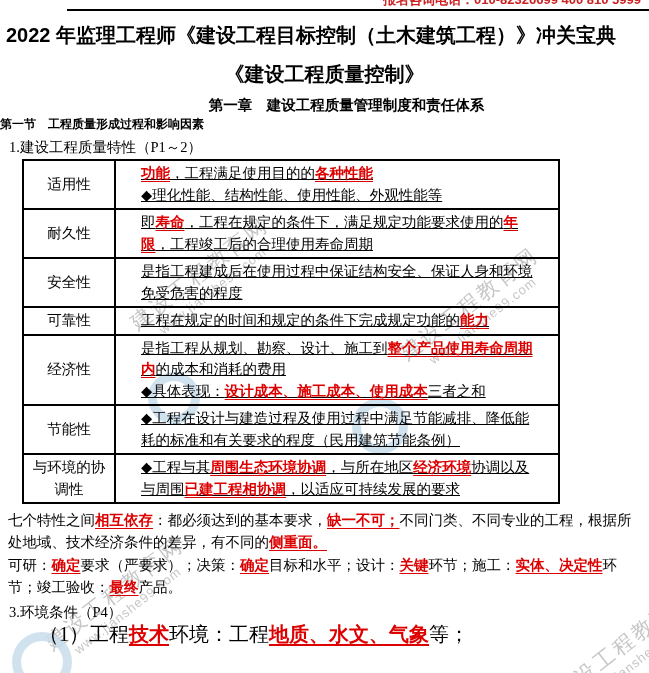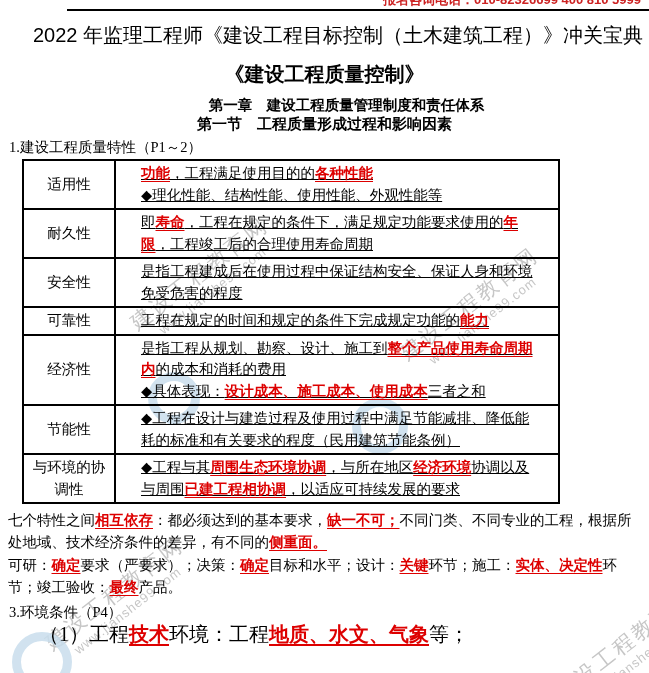--- a/index.html
+++ b/index.html
@@ -7,24 +7,24 @@
     width:649px;height:673px;background:#ffffff;position:relative;overflow:hidden;
     font-family:"Liberation Serif","DejaVu Serif",serif;
     color:#000;
     --em:#dd0000;--wm-gray:#b8b8b8;--wm-blue:#c9deed;
   }
   .content{position:relative;z-index:2;}
   
   .top-strip{position:absolute;top:0;left:67px;right:0;height:9px;border-bottom:2px solid #000;overflow:hidden;z-index:3;}
   .top-strip span{position:absolute;top:-9px;right:8px;white-space:nowrap;font-size:13px;font-weight:bold;color:#c22;font-family:"Liberation Sans","DejaVu Sans",sans-serif;}
   
-  .h-main{margin:22px 6px 0 6px;text-align:right;font-size:20px;line-height:26px;font-weight:normal;font-family:"Liberation Sans","DejaVu Sans",sans-serif;}
+  .h-main{margin:22px 6px 0 6px;text-align:left;font-size:20px;line-height:26px;font-weight:bold;font-family:"Liberation Sans","DejaVu Sans",sans-serif;}
   .h-sub{margin:15px 0 0 0;text-align:center;font-size:20px;line-height:22px;font-weight:bold;font-family:"Liberation Sans","DejaVu Sans",sans-serif;}
   .h-chapter{margin:11px 0 0 0;text-align:center;font-size:14.5px;line-height:18px;font-weight:bold;font-family:"Liberation Sans","DejaVu Sans",sans-serif;padding-left:44px;}
-  .h-section{margin:1px 0 0 0;text-align:center;font-size:15px;line-height:18px;font-weight:bold;font-family:"Liberation Sans","DejaVu Sans",sans-serif;}
+  .h-section{margin:1px 0 0 0;text-align:left;font-size:12px;line-height:18px;font-weight:bold;font-family:"Liberation Sans","DejaVu Sans",sans-serif;}
   .num-heading{margin:5px 0 2px 9px;font-size:14.5px;line-height:19px;}
   
   table.qt{border-collapse:collapse;margin:0 0 0 22px;width:538px;table-layout:fixed;}
   table.qt td{border:2px solid #000;font-size:14.5px;line-height:21.5px;vertical-align:middle;}
   td.lab{width:78px;text-align:center;padding:0 6px;}
   td.det{padding:2px 25px;text-decoration:underline;}
   
   .para{margin:5px 10px 0 8px;font-size:14.5px;line-height:22px;}
   .item{margin:1px 10px 0 39px;font-size:20px;line-height:21px;}
   .em{color:var(--em);font-weight:bold;text-decoration:underline;text-decoration-color:var(--em);text-underline-offset:3px;}

